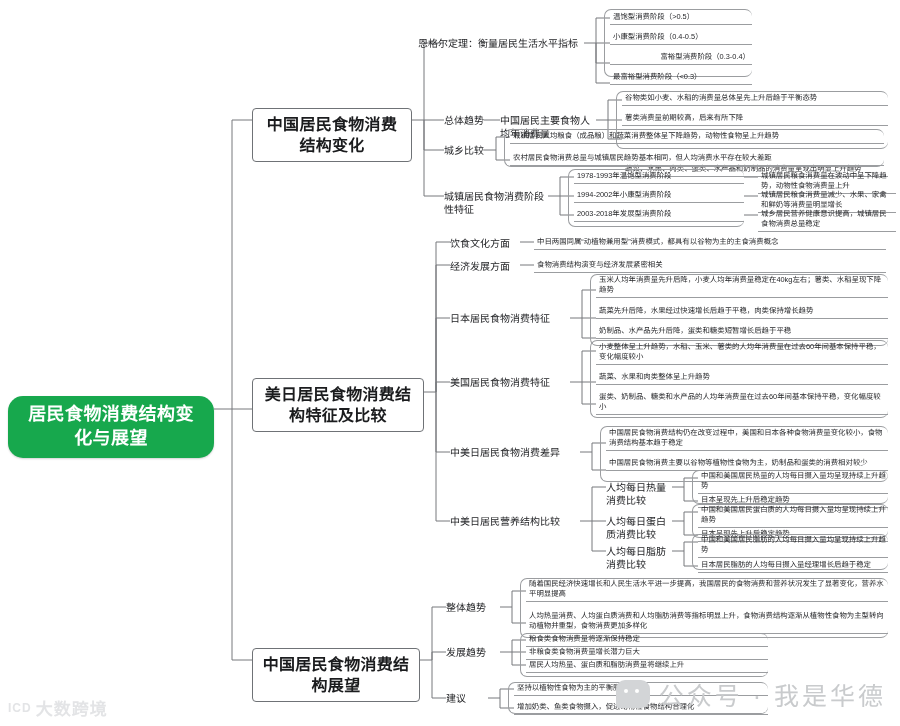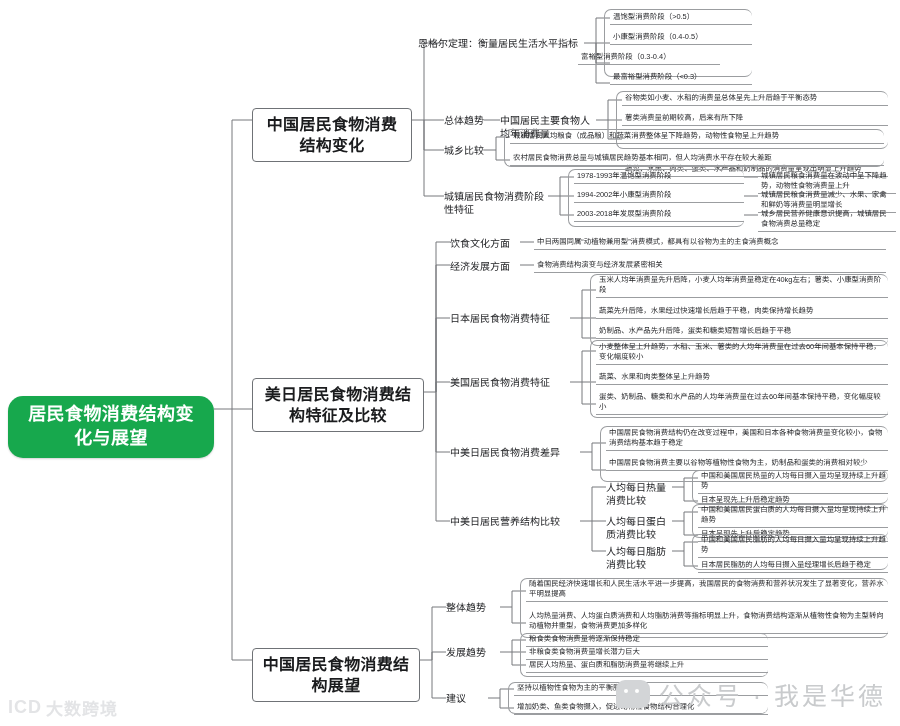--- a/index.html
+++ b/index.html
@@ -98,21 +98,21 @@
 
   .wm-left{
     position:absolute;
     left:8px;bottom:6px;
     display:flex;align-items:center;gap:4px;
     color:#e3e4e6;
     font-size:17px;font-weight:bold;letter-spacing:1px;
     user-select:none;
   }
   .wm-left .mark{
-    font-size:18px;color:#e3e4e6;font-weight:bold;
+    font-size:12px;color:#e3e4e6;font-weight:bold;
   }
 </style>
 </head>
 <body>
 
 <div id="canvas">
 
   <svg id="wires" viewBox="0 0 900 726">
 
     <path d="M214 409 H232 V120 H252"></path>
@@ -193,21 +193,21 @@
   </svg>
 
   <div class="node root" style="left:8px;top:396px;width:206px;">居民食物消费结构变化与展望</div>
 
   <div class="node lvl1" style="left:252px;top:108px;width:160px;">中国居民食物消费结构变化</div>
 
   <div class="node lvl2" style="left:412px;top:36px;width:172px;text-align:center;">恩格尔定理：衡量居民生活水平指标</div>
   <div class="grp" style="left:604px;top:9px;width:148px;height:68px;"></div>
   <div class="node leaf" style="left:610px;top:11px;width:142px;">温饱型消费阶段（&gt;0.5）</div>
   <div class="node leaf" style="left:610px;top:31px;width:142px;">小康型消费阶段（0.4-0.5）</div>
-  <div class="node leaf" style="left:578px;top:51px;width:142px;">富裕型消费阶段（0.3-0.4）</div>
+  <div class="node leaf" style="left:610px;top:51px;width:142px;text-align:right;">富裕型消费阶段（0.3-0.4）</div>
   <div class="node leaf" style="left:610px;top:71px;width:142px;">最富裕型消费阶段（&lt;0.3）</div>
 
   <div class="node lvl2" style="left:444px;top:113px;width:40px;">总体趋势</div>
   <div class="node lvl2" style="left:500px;top:113px;width:96px;">中国居民主要食物人均年消费量</div>
   <div class="grp" style="left:616px;top:91px;width:272px;height:58px;"></div>
   <div class="node leaf" style="left:622px;top:92px;width:266px;">谷物类如小麦、水稻的消费量总体呈先上升后趋于平衡态势</div>
   <div class="node leaf" style="left:622px;top:112px;width:266px;">薯类消费量前期较高，后来有所下降</div>
   <div class="node leaf" style="left:622px;top:131px;width:266px;margin-top:32px;">蔬菜、水果、肉类、蛋类、水产品和奶制品的消费量呈现出明显上升趋势</div>
 
   <div class="node lvl2" style="left:444px;top:143px;width:42px;">城乡比较</div>
@@ -229,21 +229,21 @@
 
   <div class="node lvl2" style="left:450px;top:236px;width:70px;">饮食文化方面</div>
   <div class="node leaf" style="left:534px;top:236px;width:352px;">中日两国同属“动植物兼用型”消费模式，都具有以谷物为主的主食消费概念</div>
 
   <div class="grp" style="left:444px;top:255px;width:4px;height:1px;border:none;"></div>
   <div class="node lvl2" style="left:450px;top:259px;width:70px;">经济发展方面</div>
   <div class="node leaf" style="left:534px;top:259px;width:352px;">食物消费结构演变与经济发展紧密相关</div>
 
   <div class="node lvl2" style="left:450px;top:311px;width:118px;">日本居民食物消费特征</div>
   <div class="grp" style="left:590px;top:274px;width:298px;height:72px;"></div>
-  <div class="node leaf" style="left:596px;top:274px;width:292px;">玉米人均年消费量先升后降，小麦人均年消费量稳定在40kg左右；薯类、小康型消费阶段</div>
+  <div class="node leaf" style="left:596px;top:274px;width:292px;">玉米人均年消费量先升后降，小麦人均年消费量稳定在40kg左右；薯类、水稻呈现下降趋势</div>
   <div class="node leaf" style="left:596px;top:305px;width:292px;">蔬菜先升后降，水果经过快速增长后趋于平稳，肉类保持增长趋势</div>
   <div class="node leaf" style="left:596px;top:325px;width:292px;">奶制品、水产品先升后降，蛋类和糖类短暂增长后趋于平稳</div>
 
   <div class="node lvl2" style="left:450px;top:375px;width:118px;">美国居民食物消费特征</div>
   <div class="grp" style="left:590px;top:340px;width:298px;height:78px;"></div>
   <div class="node leaf" style="left:596px;top:341px;width:292px;">小麦整体呈上升趋势，水稻、玉米、薯类的人均年消费量在过去60年间基本保持平稳，变化幅度较小</div>
   <div class="node leaf" style="left:596px;top:371px;width:292px;">蔬菜、水果和肉类整体呈上升趋势</div>
   <div class="node leaf" style="left:596px;top:391px;width:292px;">蛋类、奶制品、糖类和水产品的人均年消费量在过去60年间基本保持平稳，变化幅度较小</div>
 
   <div class="node lvl2" style="left:450px;top:445px;width:130px;">中美日居民食物消费差异</div>

